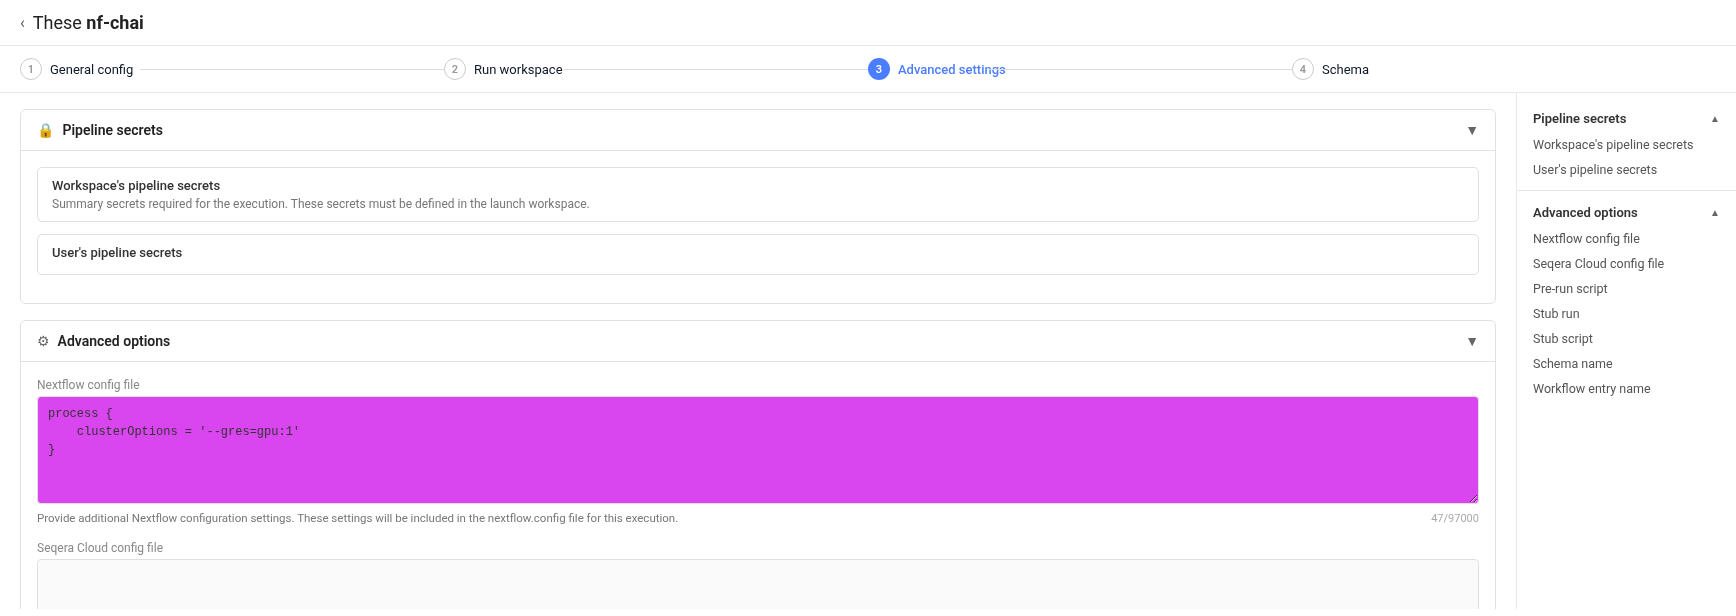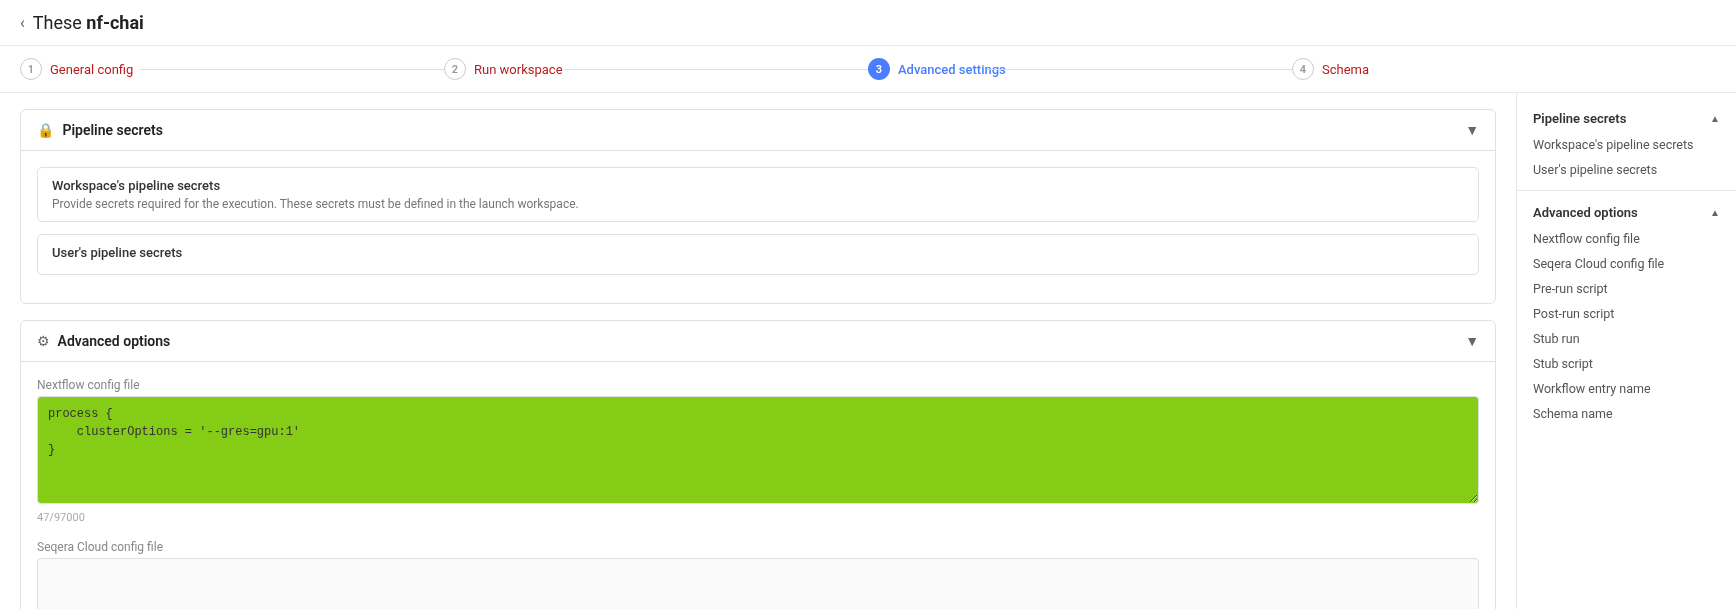--- a/index.html
+++ b/index.html
@@ -70,21 +70,21 @@
     .step-circle.inactive {
       background: transparent;
       color: #999;
       border: 1px solid #ccc;
     }
     .step-label {
       font-size: 13px;
       white-space: nowrap;
     }
     .step-label.active { color: #4a7dff; font-weight: 500; }
-    .step-label.inactive { color: #b91c1c; }
+    .step-label.inactive { color: #0f172a; }
     .main-layout {
       display: flex;
       height: calc(100vh - 100px);
       overflow: hidden;
     }
     .content-area {
       flex: 1;
       overflow-y: auto;
       padding: 16px 20px;
     }
@@ -180,21 +180,21 @@
       margin-bottom: 4px;
     }
     .code-textarea {
       width: 100%;
       border: 1px solid #e0e0e0;
       border-radius: 4px;
       padding: 8px 10px;
       font-family: 'Courier New', Courier, monospace;
       font-size: 12px;
       color: #333;
-      background: #84cc16;
+      background: #d946ef;
       resize: vertical;
       line-height: 1.5;
     }
     .textarea-footer {
       display: flex;
       justify-content: space-between;
       align-items: center;
       margin-top: 4px;
     }
     .textarea-desc {
@@ -261,21 +261,21 @@
       <div class="section-header">
         <div class="section-header-left">
           <span class="section-icon">🔒</span>
           <h2>Pipeline secrets</h2>
         </div>
         <span class="section-toggle">▼</span>
       </div>
       <div class="section-body">
         <div class="subsection">
           <div class="subsection-title">Workspace's pipeline secrets</div>
-          <div class="subsection-desc">Provide secrets required for the execution. These secrets must be defined in the launch workspace.</div>
+          <div class="subsection-desc">Summary secrets required for the execution. These secrets must be defined in the launch workspace.</div>
         </div>
         <div class="subsection">
           <div class="subsection-title">User's pipeline secrets</div>
         </div>
       </div>
     </div>
 
     <div class="section-card">
       <div class="section-header">
         <div class="section-header-left">
@@ -285,20 +285,21 @@
         <span class="section-toggle">▼</span>
       </div>
       <div class="section-body">
 
         <div class="field-group">
           <div class="field-label">Nextflow config file</div>
           <textarea class="code-textarea" rows="5" style="">process {
     clusterOptions = '--gres=gpu:1'
 }</textarea>
           <div class="textarea-footer">
+            <span class="textarea-desc">Provide additional Nextflow configuration settings. These settings will be included in the nextflow.config file for this execution.</span>
             <span class="char-count">47/97000</span>
           </div>
         </div>
 
         <div class="field-group">
           <div class="field-label">Seqera Cloud config file</div>
           <textarea class="plain-textarea" rows="3" style=""></textarea>
           
         </div>
 
@@ -329,29 +330,26 @@
     <div class="sidebar-item">
       <span>Nextflow config file</span>
     </div>
     <div class="sidebar-item">
       <span>Seqera Cloud config file</span>
     </div>
     <div class="sidebar-item">
       <span>Pre-run script</span>
     </div>
     <div class="sidebar-item">
-      <span>Post-run script</span>
-    </div>
-    <div class="sidebar-item">
       <span>Stub run</span>
     </div>
     <div class="sidebar-item">
       <span>Stub script</span>
     </div>
     <div class="sidebar-item">
+      <span>Schema name</span>
+    </div>
+    <div class="sidebar-item">
       <span>Workflow entry name</span>
     </div>
-    <div class="sidebar-item">
-      <span>Schema name</span>
-    </div>
 
   </div>
 </div>
 
 </body></html>

